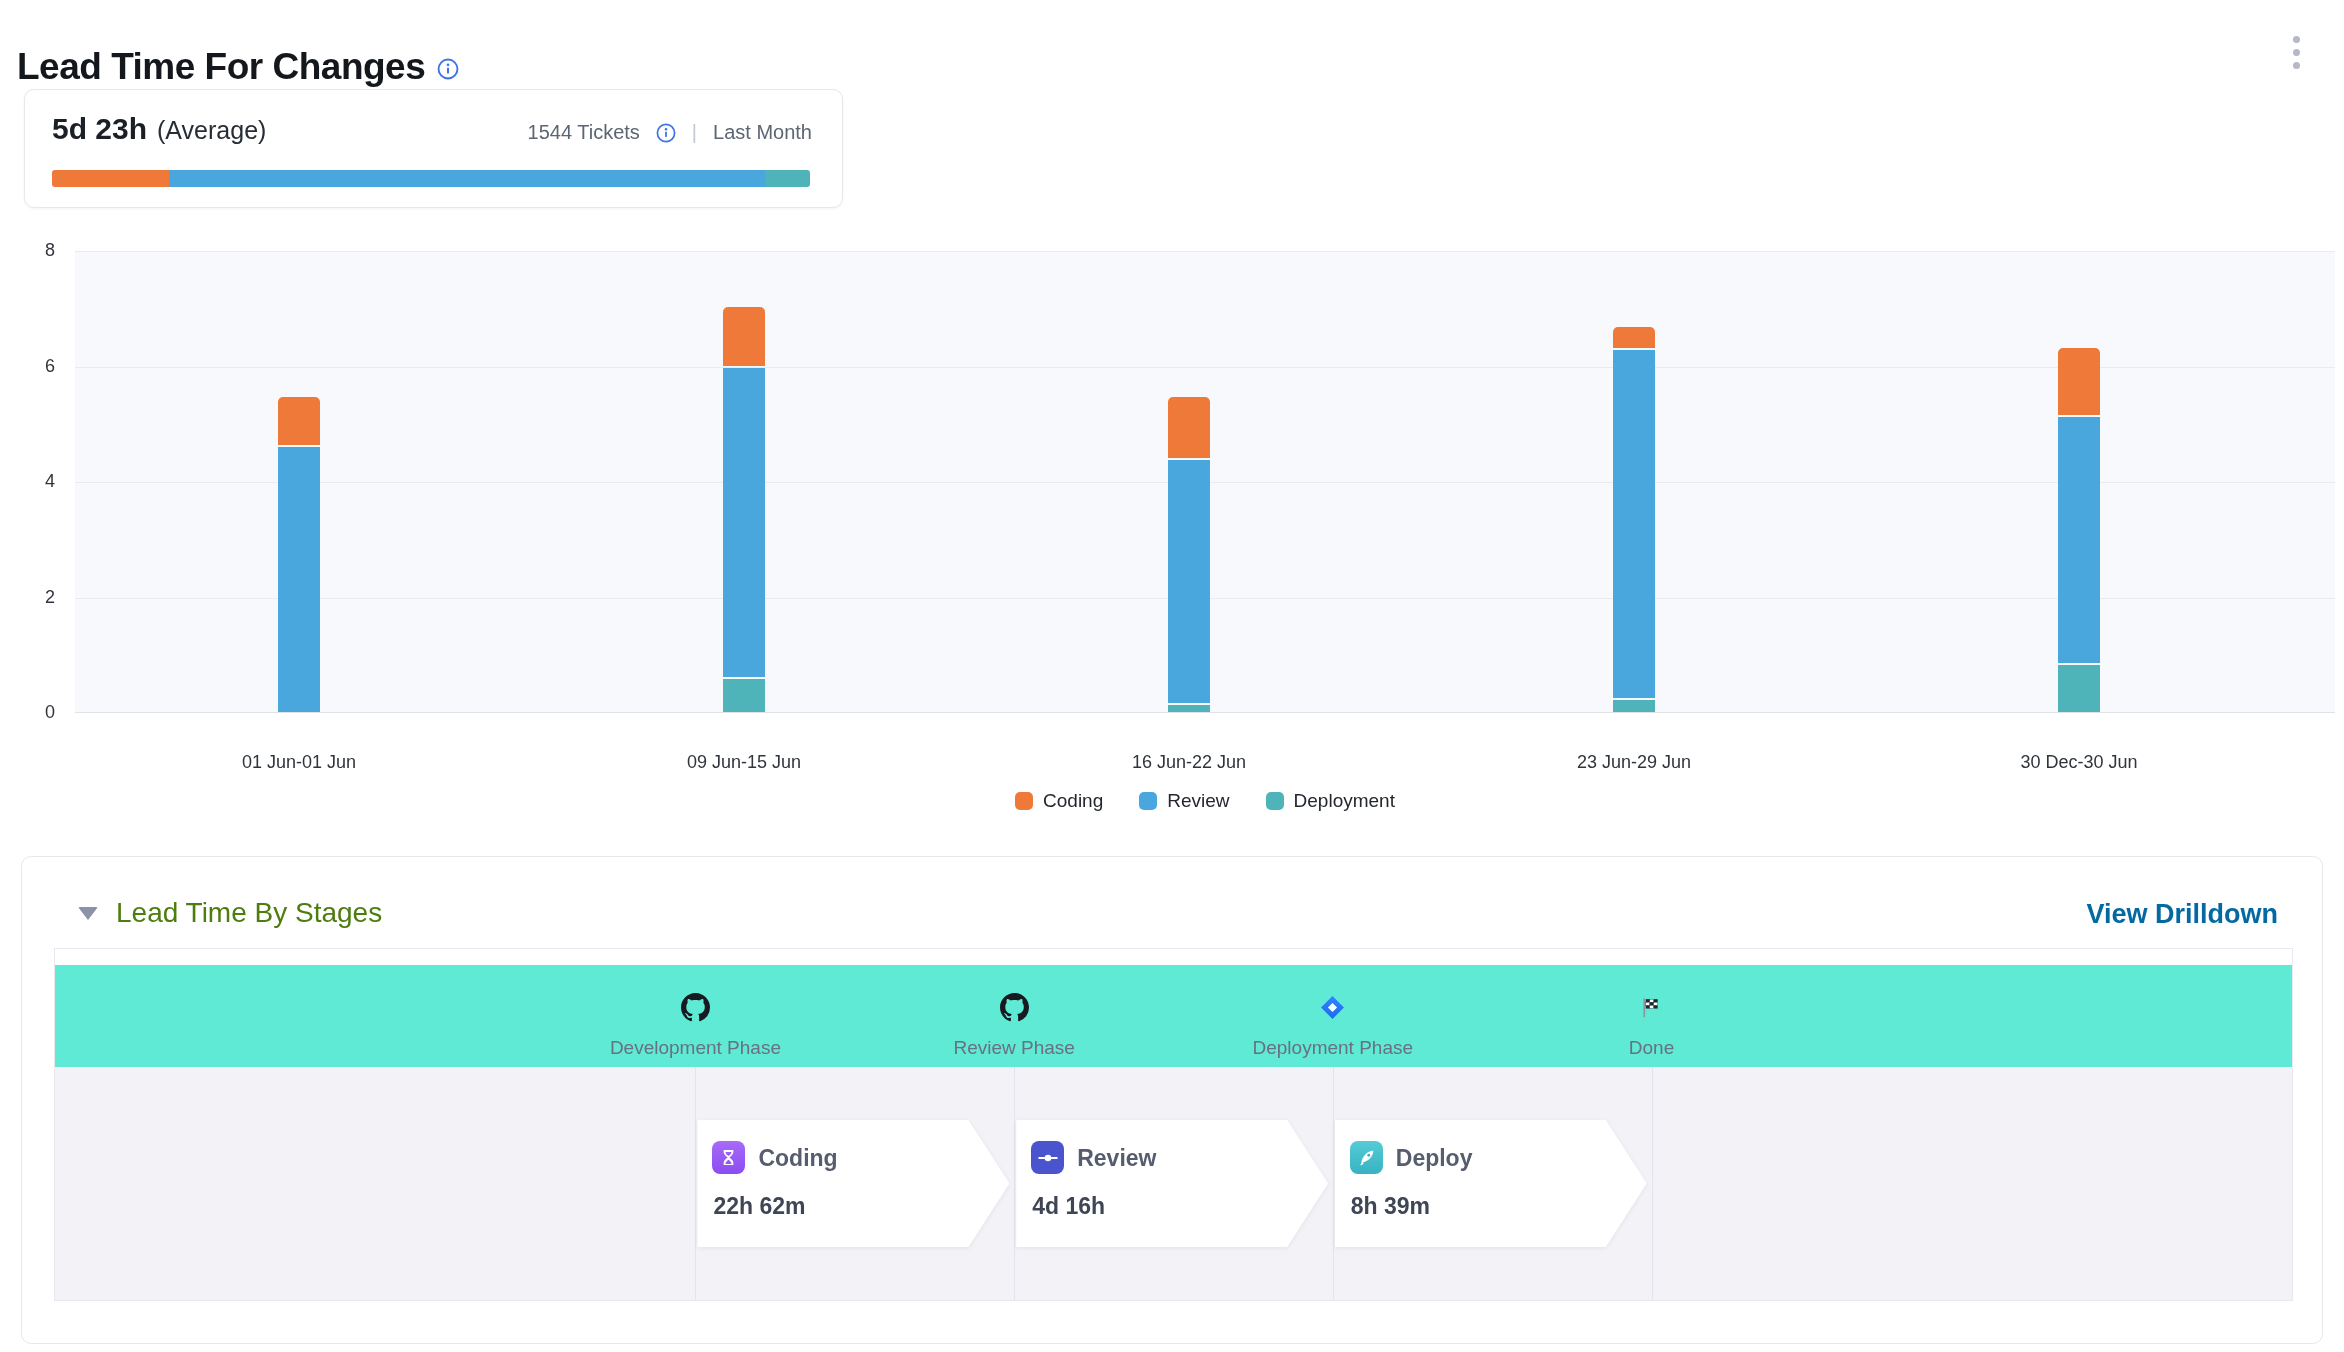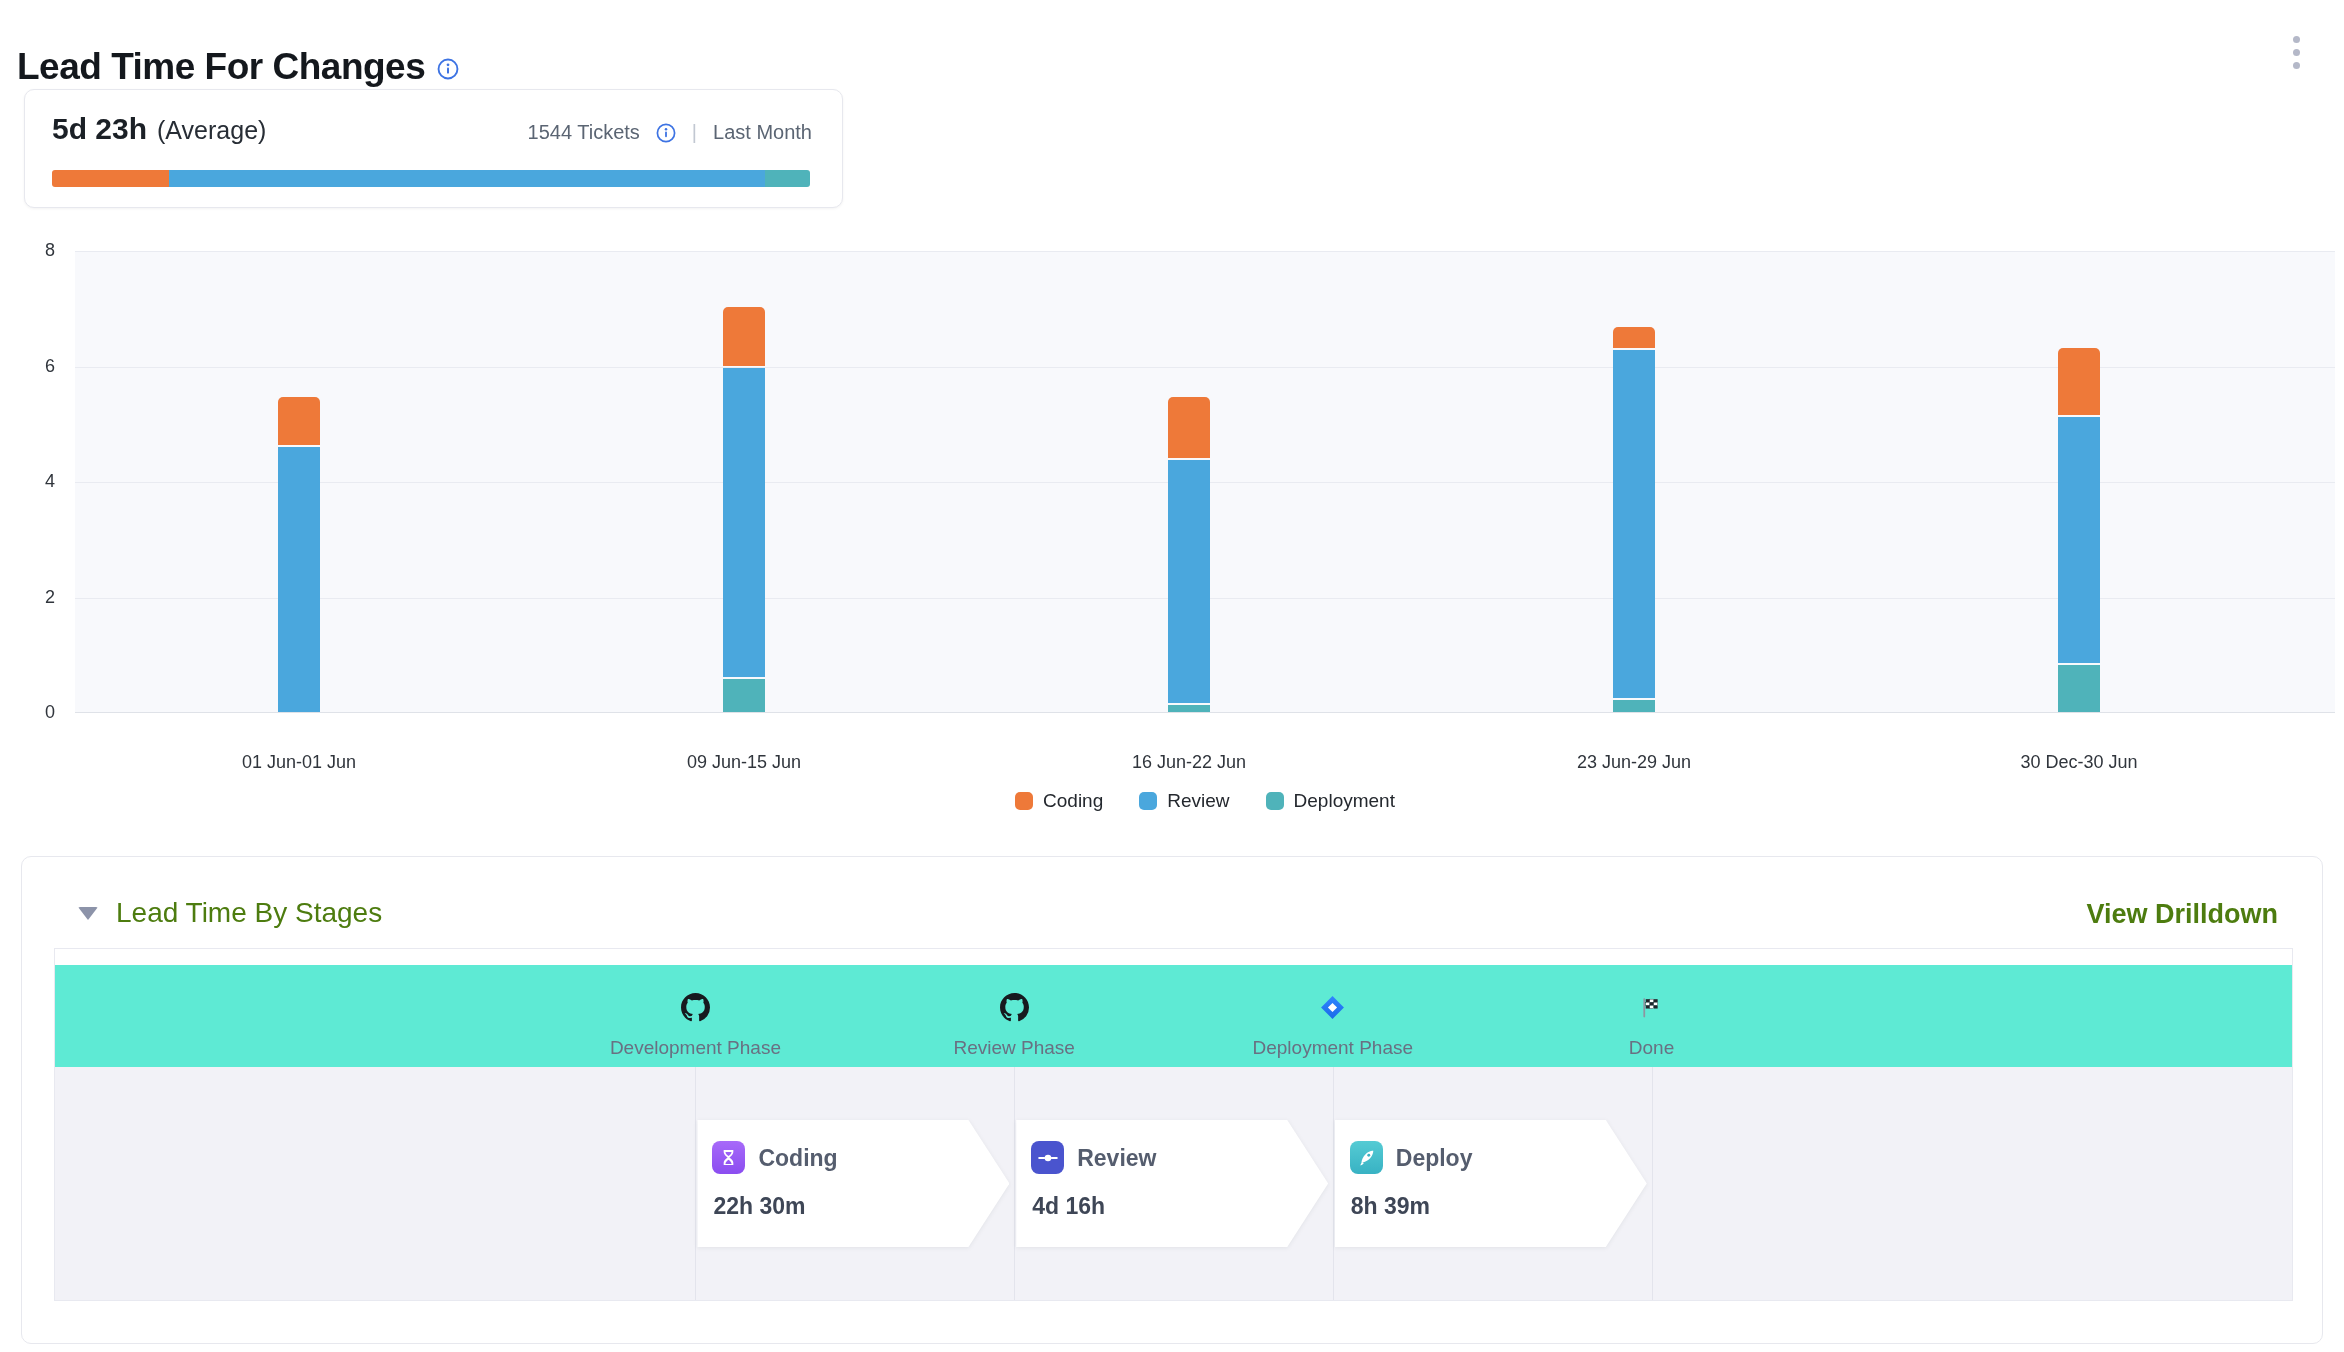--- a/index.html
+++ b/index.html
@@ -44,21 +44,21 @@
   .legend-swatch { width:18px; height:18px; border-radius:5px; }
   .legend-label { font-size:19px; color:#24282e; }
 
   
   .panel { position:absolute; left:21px; top:856px; width:2302px; height:488px;
            border:1px solid #e7e8ee; border-radius:10px; background:#fff; }
   .panel-header { position:absolute; left:56px; top:40px; display:flex; align-items:center; gap:18px; cursor:pointer; }
   .tri-down { width:0; height:0; border-left:10px solid transparent; border-right:10px solid transparent;
               border-top:13px solid #8c93a9; border-radius:2px; }
   .panel-title { font-size:28px; font-weight:400; color:#4d7c0f; }
-  .drilldown { position:absolute; right:44px; top:42px; font-size:27px; font-weight:700; color:#4d7c0f; cursor:pointer; }
+  .drilldown { position:absolute; right:44px; top:42px; font-size:27px; font-weight:700; color:#0369a1; cursor:pointer; }
 
   .stage-table { position:absolute; left:32px; top:91px; width:2239px; height:353px;
                  border:1px solid #e8e9f0; background:#fff; }
   .thead { position:absolute; left:0; top:16px; right:0; height:118px; background:#5eead4; }
   .phase { position:absolute; top:0; transform:translateX(-50%); text-align:center; width:300px; }
   .phase .ph-ic { height:34px; margin-top:25px; display:flex; justify-content:center; align-items:center; }
   .phase .ph-label { margin-top:13px; font-size:19px; color:#697082; }
   .tbody { position:absolute; left:0; top:118px; right:0; bottom:0; background:#f2f2f7; }
   .divider { position:absolute; top:0; bottom:0; width:1px; background:#e3e4ec; }
   .stage-card { position:absolute; top:53px; height:127px; width:312px;
@@ -240,21 +240,21 @@
         <div class="divider" style="left: 57.12%;"></div>
         <div class="divider" style="left: 71.37%;"></div>
         <div class="stage-card" style="left: calc(28.63% + 2px);">
           <div class="shape"></div>
           <div class="stage-ic" style="background: linear-gradient(rgb(167, 106, 249), rgb(139, 77, 240));">
             <svg viewBox="0 0 24 24" width="21" height="21" fill="#fff">
               <path d="M6.5 3.5h11v2.2c0 2-1.6 3.9-3.4 5.3l-1.1.9 1.1.9c1.8 1.4 3.4 3.3 3.4 5.3v2.4h-11v-2.4c0-2 1.6-3.9 3.4-5.3l1.1-.9-1.1-.9C8.1 9.6 6.5 7.7 6.5 5.7zM8.6 5.6v.3c0 1.2 1.2 2.7 2.6 3.8l.8.6.8-.6c1.4-1.1 2.6-2.6 2.6-3.8v-.3zm3.4 8.9-.8.6c-1.4 1.1-2.6 2.6-2.6 3.8v.5h6.8v-.5c0-1.2-1.2-2.7-2.6-3.8z"></path>
             </svg>
           </div>
           <div class="stage-name">Coding</div>
-          <div class="stage-dur">22h 30m</div>
+          <div class="stage-dur">22h 62m</div>
         </div>
         <div class="stage-card" style="left: calc(42.88% + 2px);">
           <div class="shape"></div>
           <div class="stage-ic" style="background: rgb(74, 84, 206);">
             <svg viewBox="0 0 24 24" width="22" height="22">
               <line x1="2.5" y1="12" x2="8" y2="12" stroke="#fff" stroke-width="2.4" stroke-linecap="round"></line>
               <line x1="16" y1="12" x2="21.5" y2="12" stroke="#fff" stroke-width="2.4" stroke-linecap="round"></line>
               <circle cx="12" cy="12" r="3.6" fill="#fff"></circle>
             </svg>
           </div>

